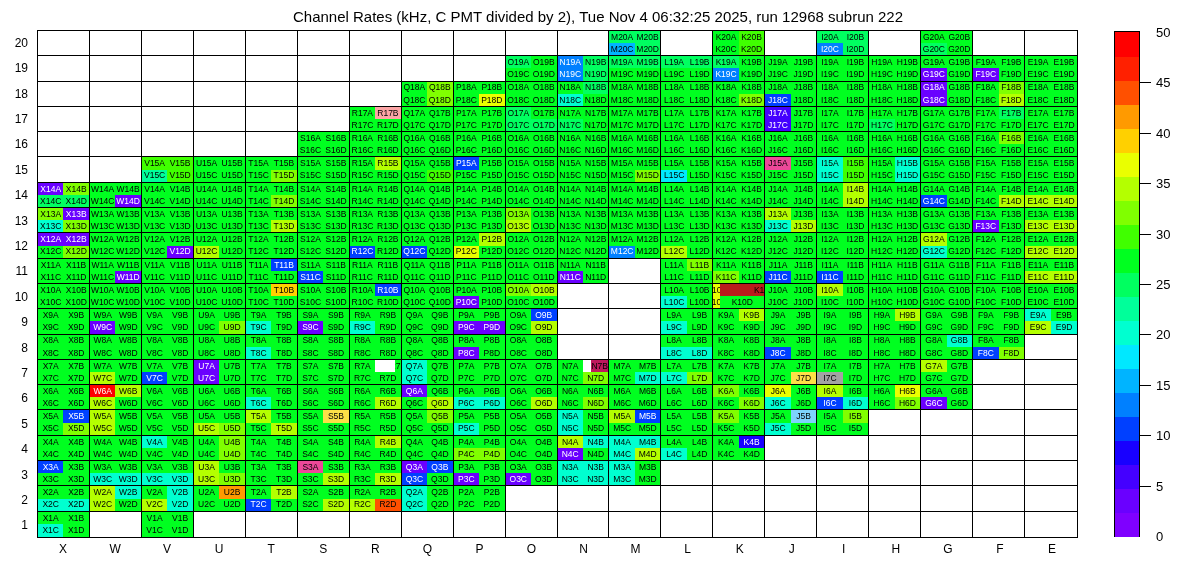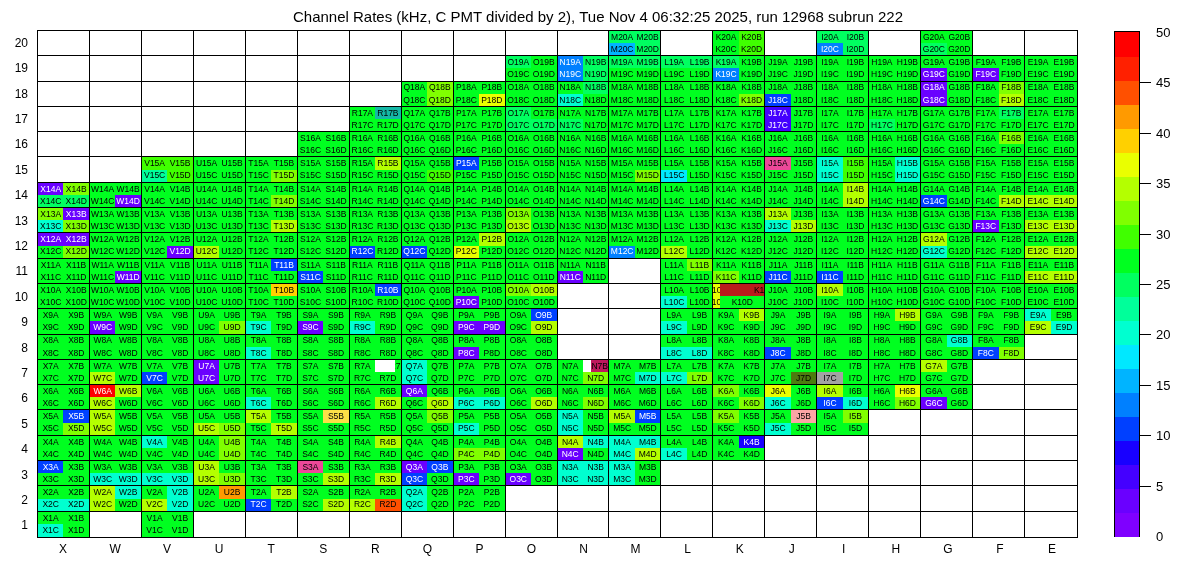--- a/index.html
+++ b/index.html
@@ -433,21 +433,21 @@
         <div class="sub empty"></div>
       </div>
       <div class="cell">
         <div class="sub empty"></div>
         <div class="sub empty"></div>
         <div class="sub empty"></div>
         <div class="sub empty"></div>
       </div>
       <div class="cell">
         <div class="sub" style="background: rgb(0, 255, 32); color: rgb(0, 0, 0);">R17A</div>
-        <div class="sub" style="background: #14b8a6; color: rgb(0, 0, 0); text-align: center;">R17B</div>
+        <div class="sub" style="background: #fca5a5; color: rgb(0, 0, 0); text-align: center;">R17B</div>
         <div class="sub" style="background: rgb(0, 255, 32); color: rgb(0, 0, 0);">R17C</div>
         <div class="sub" style="background: rgb(0, 255, 32); color: rgb(0, 0, 0);">R17D</div>
       </div>
       <div class="cell">
         <div class="sub" style="background: rgb(0, 255, 32); color: rgb(0, 0, 0);">Q17A</div>
         <div class="sub" style="background: rgb(0, 255, 32); color: rgb(0, 0, 0);">Q17B</div>
         <div class="sub" style="background: rgb(0, 255, 32); color: rgb(0, 0, 0);">Q17C</div>
         <div class="sub" style="background: rgb(0, 255, 32); color: rgb(0, 0, 0);">Q17D</div>
       </div>
       <div class="cell">
@@ -1683,21 +1683,21 @@
       <div class="cell">
         <div class="sub" style="background: rgb(0, 255, 32); color: rgb(0, 0, 0);">K7A</div>
         <div class="sub" style="background: rgb(0, 255, 32); color: rgb(0, 0, 0);">K7B</div>
         <div class="sub" style="background: rgb(0, 255, 32); color: rgb(0, 0, 0);">K7C</div>
         <div class="sub" style="background: rgb(0, 255, 32); color: rgb(0, 0, 0);">K7D</div>
       </div>
       <div class="cell">
         <div class="sub" style="background: rgb(0, 255, 32); color: rgb(0, 0, 0);">J7A</div>
         <div class="sub" style="background: rgb(0, 255, 32); color: rgb(0, 0, 0);">J7B</div>
         <div class="sub" style="background: rgb(0, 255, 32); color: rgb(0, 0, 0);">J7C</div>
-        <div class="sub" style="background: #4d7c0f; color: rgb(0, 0, 0);">J7D</div>
+        <div class="sub" style="background: #fde047; color: rgb(0, 0, 0);">J7D</div>
       </div>
       <div class="cell">
         <div class="sub" style="background: rgb(0, 255, 32); color: rgb(0, 0, 0);">I7A</div>
         <div class="sub" style="background: rgb(0, 255, 32); color: rgb(0, 0, 0);">I7B</div>
         <div class="sub" style="background: #a3a3a3; color: rgb(0, 0, 0);">I7C</div>
         <div class="sub" style="background: rgb(0, 255, 32); color: rgb(0, 0, 0);">I7D</div>
       </div>
       <div class="cell">
         <div class="sub" style="background: rgb(0, 255, 32); color: rgb(0, 0, 0);">H7A</div>
         <div class="sub" style="background: rgb(0, 255, 32); color: rgb(0, 0, 0);">H7B</div>
@@ -1921,21 +1921,21 @@
         <div class="sub" style="background: rgb(0, 255, 32); color: rgb(0, 0, 0);">L5D</div>
       </div>
       <div class="cell">
         <div class="sub" style="background: rgb(128, 255, 0); color: rgb(0, 0, 0);">K5A</div>
         <div class="sub" style="background: rgb(0, 255, 32); color: rgb(0, 0, 0);">K5B</div>
         <div class="sub" style="background: rgb(0, 255, 32); color: rgb(0, 0, 0);">K5C</div>
         <div class="sub" style="background: rgb(0, 255, 32); color: rgb(0, 0, 0);">K5D</div>
       </div>
       <div class="cell">
         <div class="sub" style="background: rgb(0, 255, 32); color: rgb(0, 0, 0);">J5A</div>
-        <div class="sub" style="background: #fca5a5; color: rgb(0, 0, 0);">J5B</div>
+        <div class="sub" style="background: #7dd3fc; color: rgb(0, 0, 0);">J5B</div>
         <div class="sub" style="background: rgb(0, 255, 208); color: rgb(0, 0, 0);">J5C</div>
         <div class="sub" style="background: rgb(0, 255, 32); color: rgb(0, 0, 0);">J5D</div>
       </div>
       <div class="cell">
         <div class="sub" style="background: rgb(0, 255, 32); color: rgb(0, 0, 0);">I5A</div>
         <div class="sub" style="background: rgb(128, 255, 0); color: rgb(0, 0, 0);">I5B</div>
         <div class="sub" style="background: rgb(0, 255, 32); color: rgb(0, 0, 0);">I5C</div>
         <div class="sub" style="background: rgb(0, 255, 32); color: rgb(0, 0, 0);">I5D</div>
       </div>
       <div class="cell">

